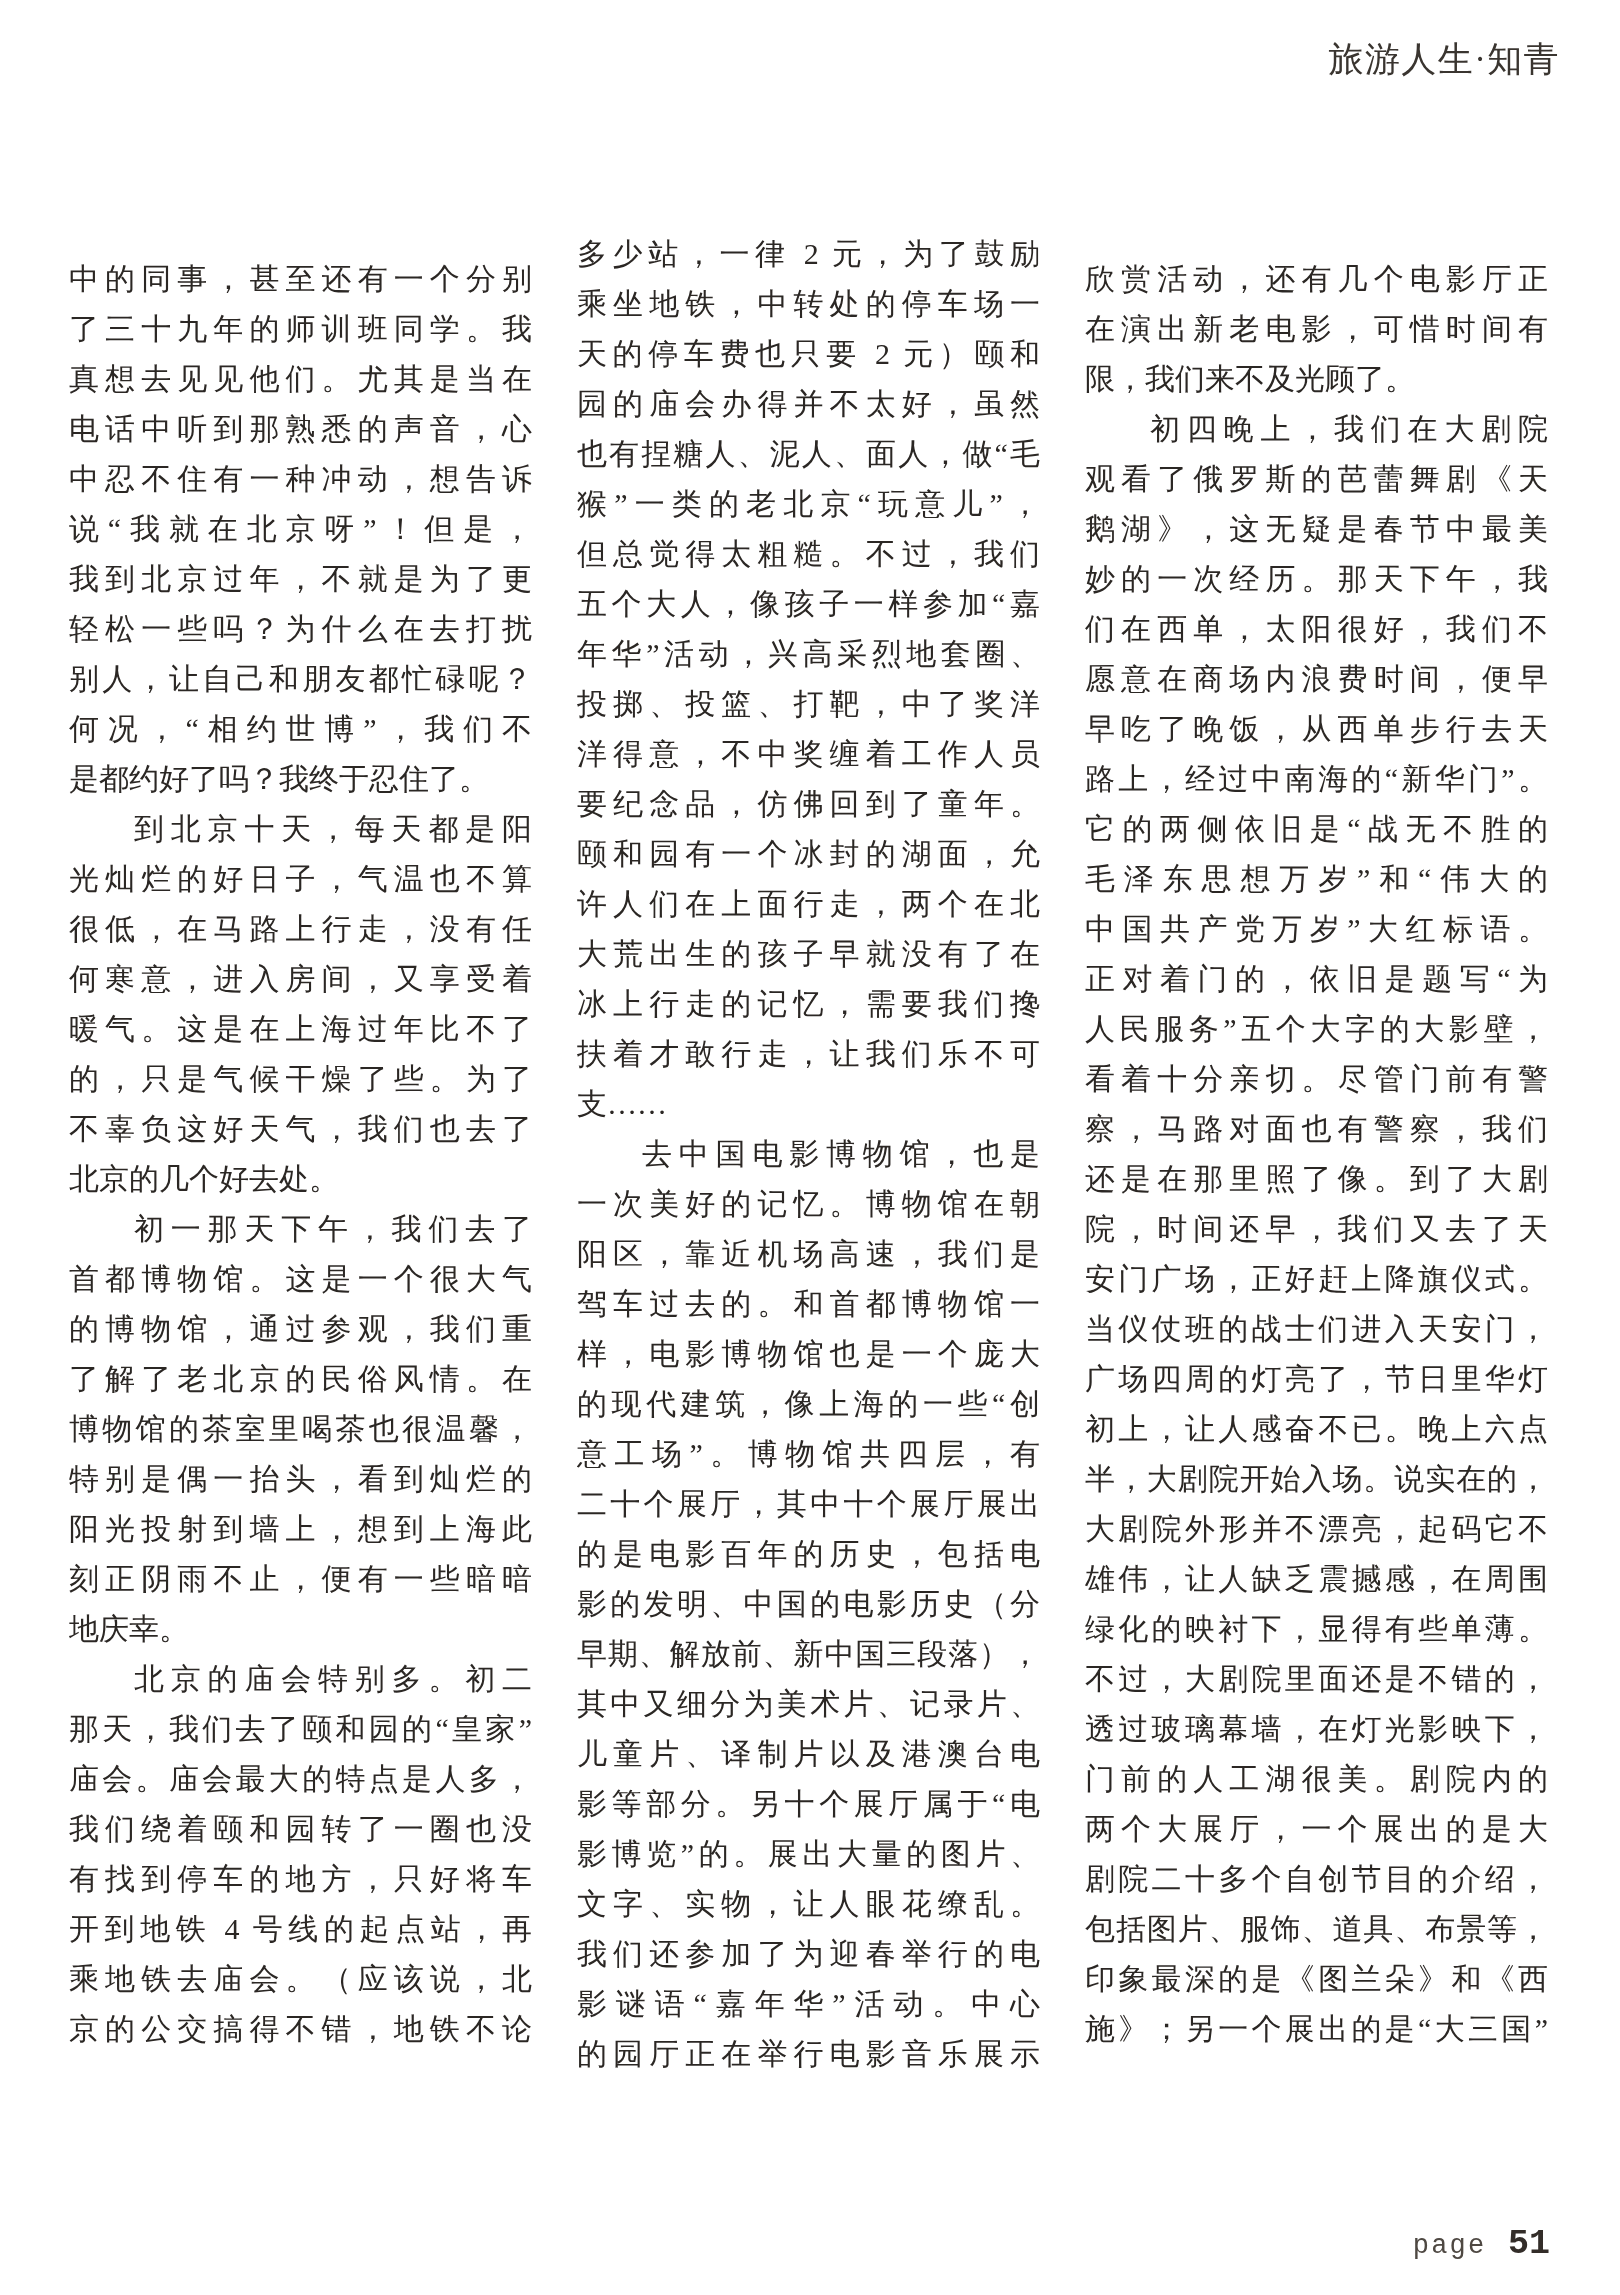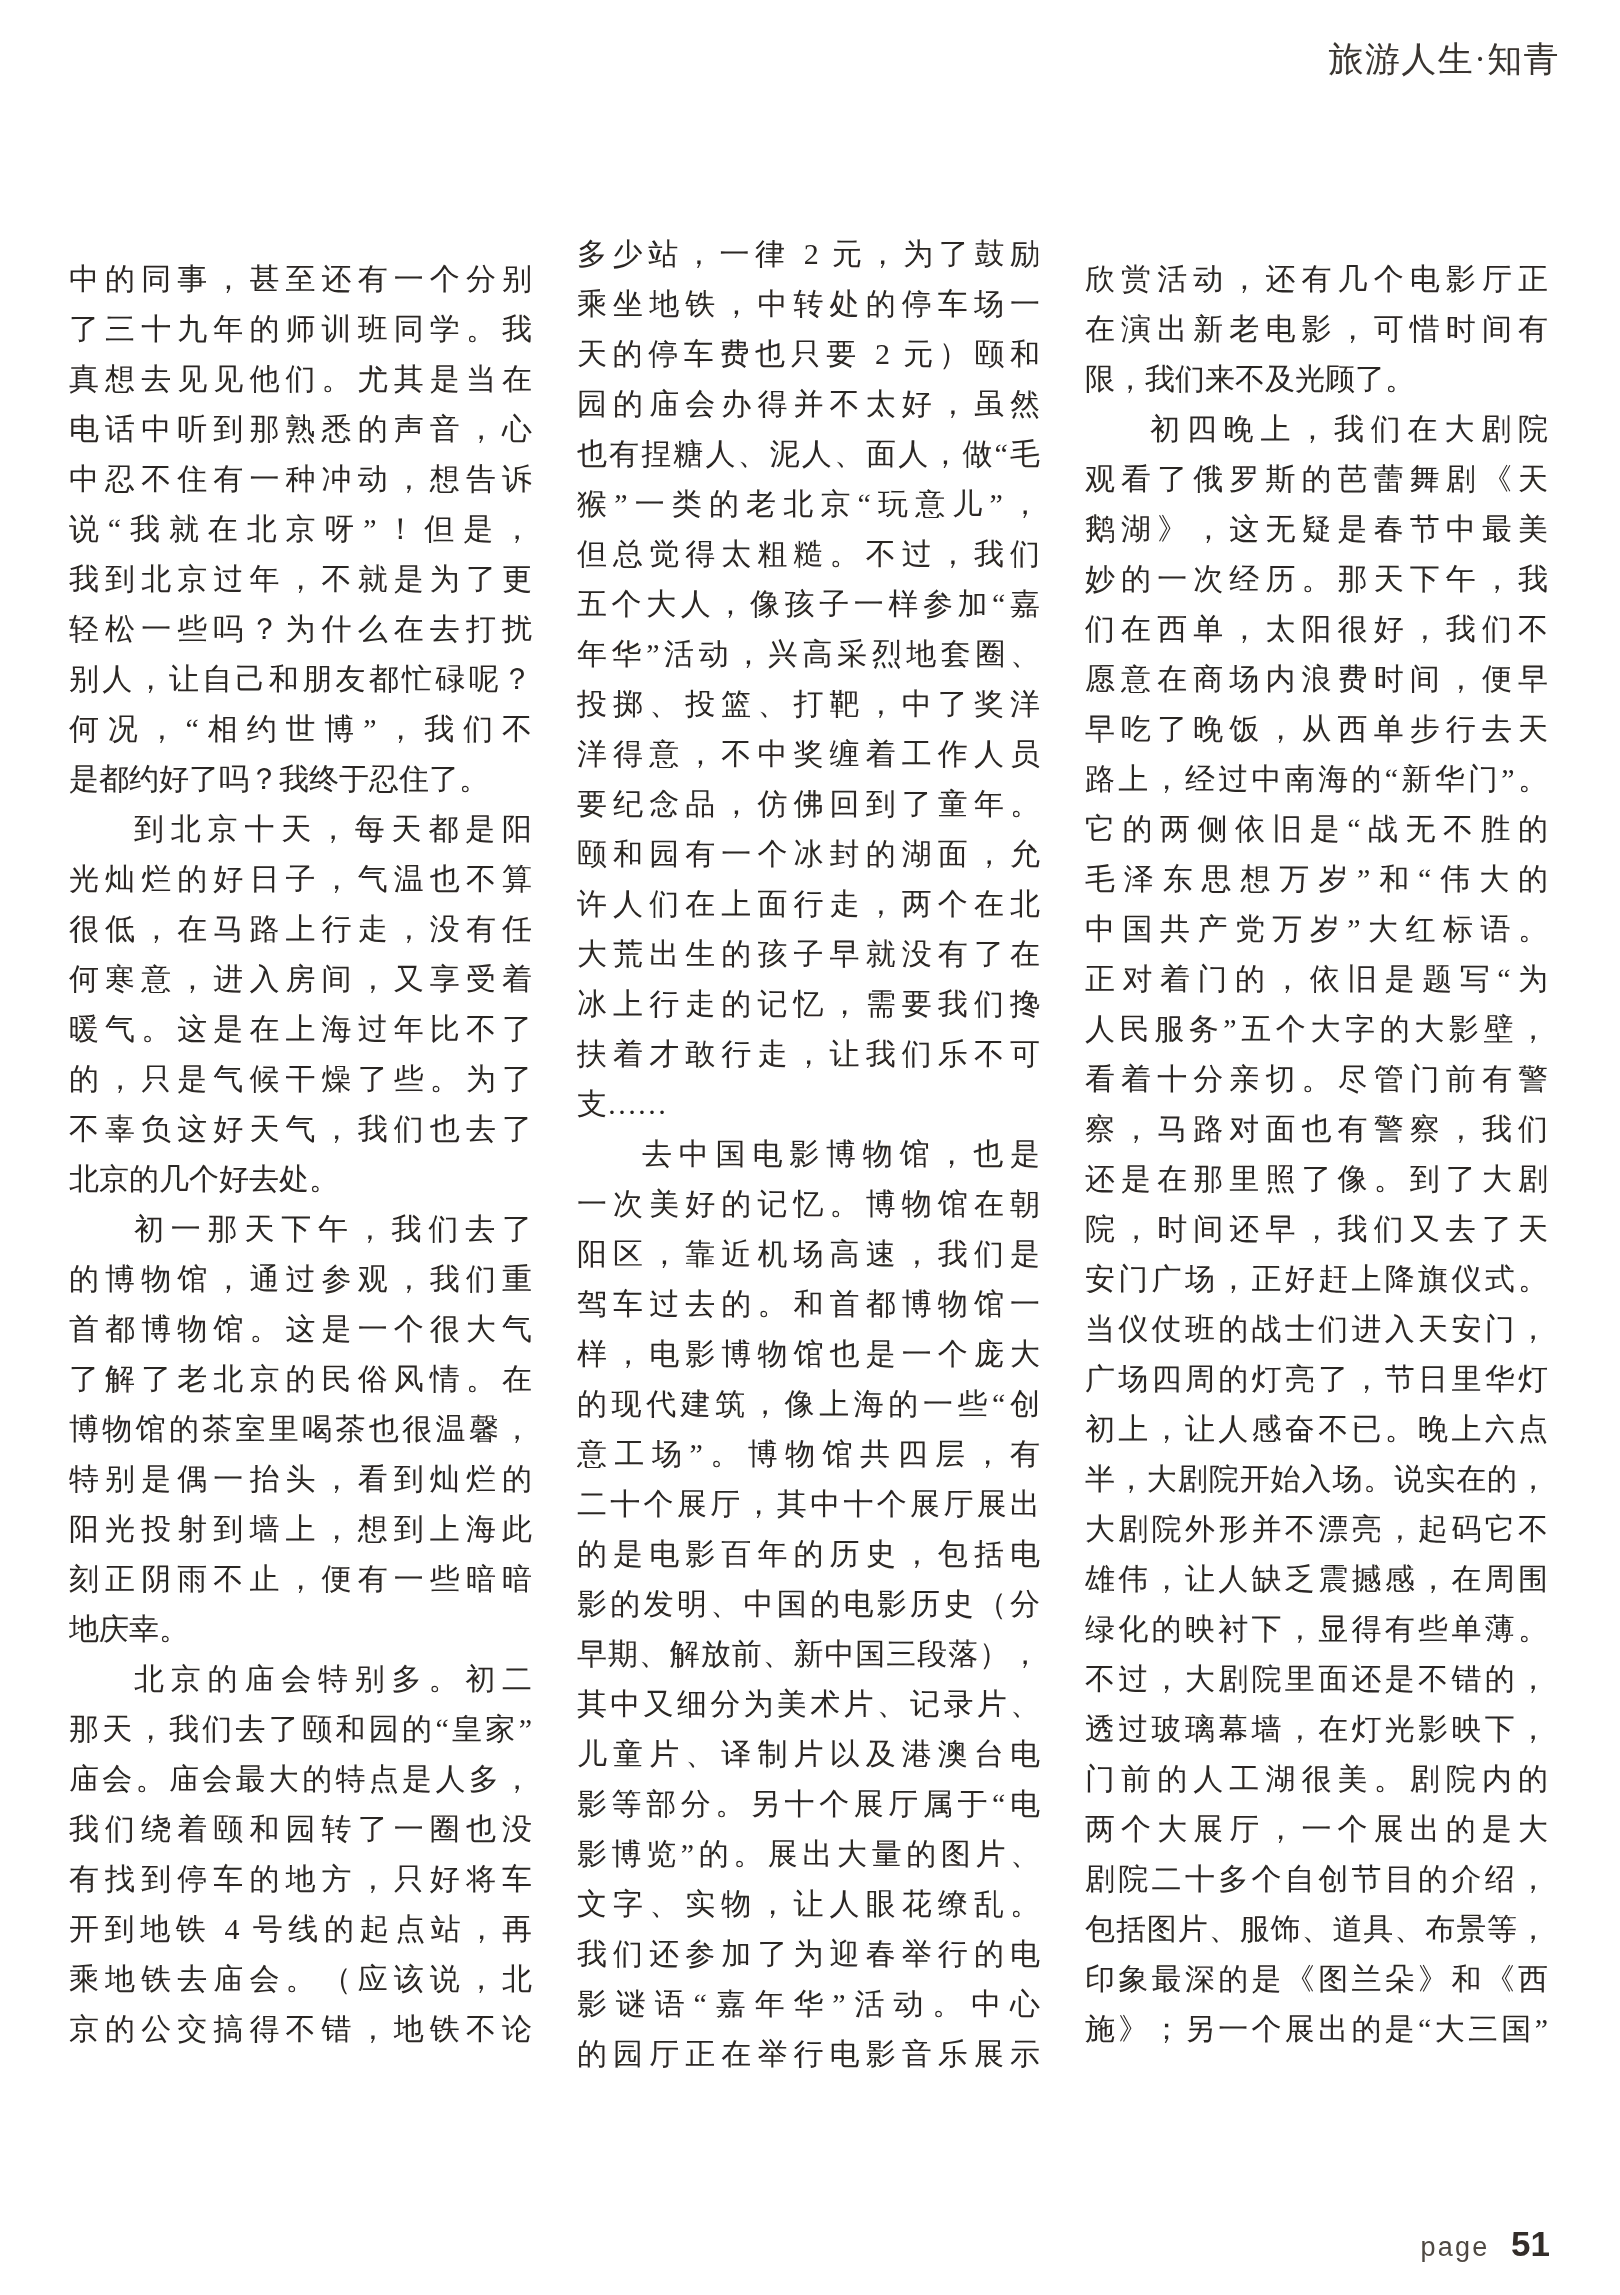--- a/index.html
+++ b/index.html
@@ -43,21 +43,21 @@
   }
   .line.end { text-align-last: left; }
   .line.indent { text-indent: 65px; }
 
   .footer {
     position: absolute;
     top: 2224px; right: 71px;
     display: flex;
     align-items: baseline;
     gap: 21.6px;
-    font-family: Liberation Sans, sans-serif;
+    font-family: Liberation Mono, monospace;
   }
   .pg-label {
     font-size: 27px;
     color: #4e4842;
     letter-spacing: 2.2px;
   }
   .pg-num {
     font-size: 35px;
     font-weight: 600;
     color: #332d29;
@@ -84,22 +84,22 @@
         <div class="line end">是都约好了吗？我终于忍住了。</div>
         <div class="line indent">到北京十天，每天都是阳</div>
         <div class="line">光灿烂的好日子，气温也不算</div>
         <div class="line">很低，在马路上行走，没有任</div>
         <div class="line">何寒意，进入房间，又享受着</div>
         <div class="line">暖气。这是在上海过年比不了</div>
         <div class="line">的，只是气候干燥了些。为了</div>
         <div class="line">不辜负这好天气，我们也去了</div>
         <div class="line end">北京的几个好去处。</div>
         <div class="line indent">初一那天下午，我们去了</div>
+        <div class="line">首都博物馆。这是一个很大气</div>
         <div class="line">的博物馆，通过参观，我们重</div>
-        <div class="line">首都博物馆。这是一个很大气</div>
         <div class="line">了解了老北京的民俗风情。在</div>
         <div class="line">博物馆的茶室里喝茶也很温馨，</div>
         <div class="line">特别是偶一抬头，看到灿烂的</div>
         <div class="line">阳光投射到墙上，想到上海此</div>
         <div class="line">刻正阴雨不止，便有一些暗暗</div>
         <div class="line end">地庆幸。</div>
         <div class="line indent">北京的庙会特别多。初二</div>
         <div class="line">那天，我们去了颐和园的“皇家”</div>
         <div class="line">庙会。庙会最大的特点是人多，</div>
         <div class="line">我们绕着颐和园转了一圈也没</div>

